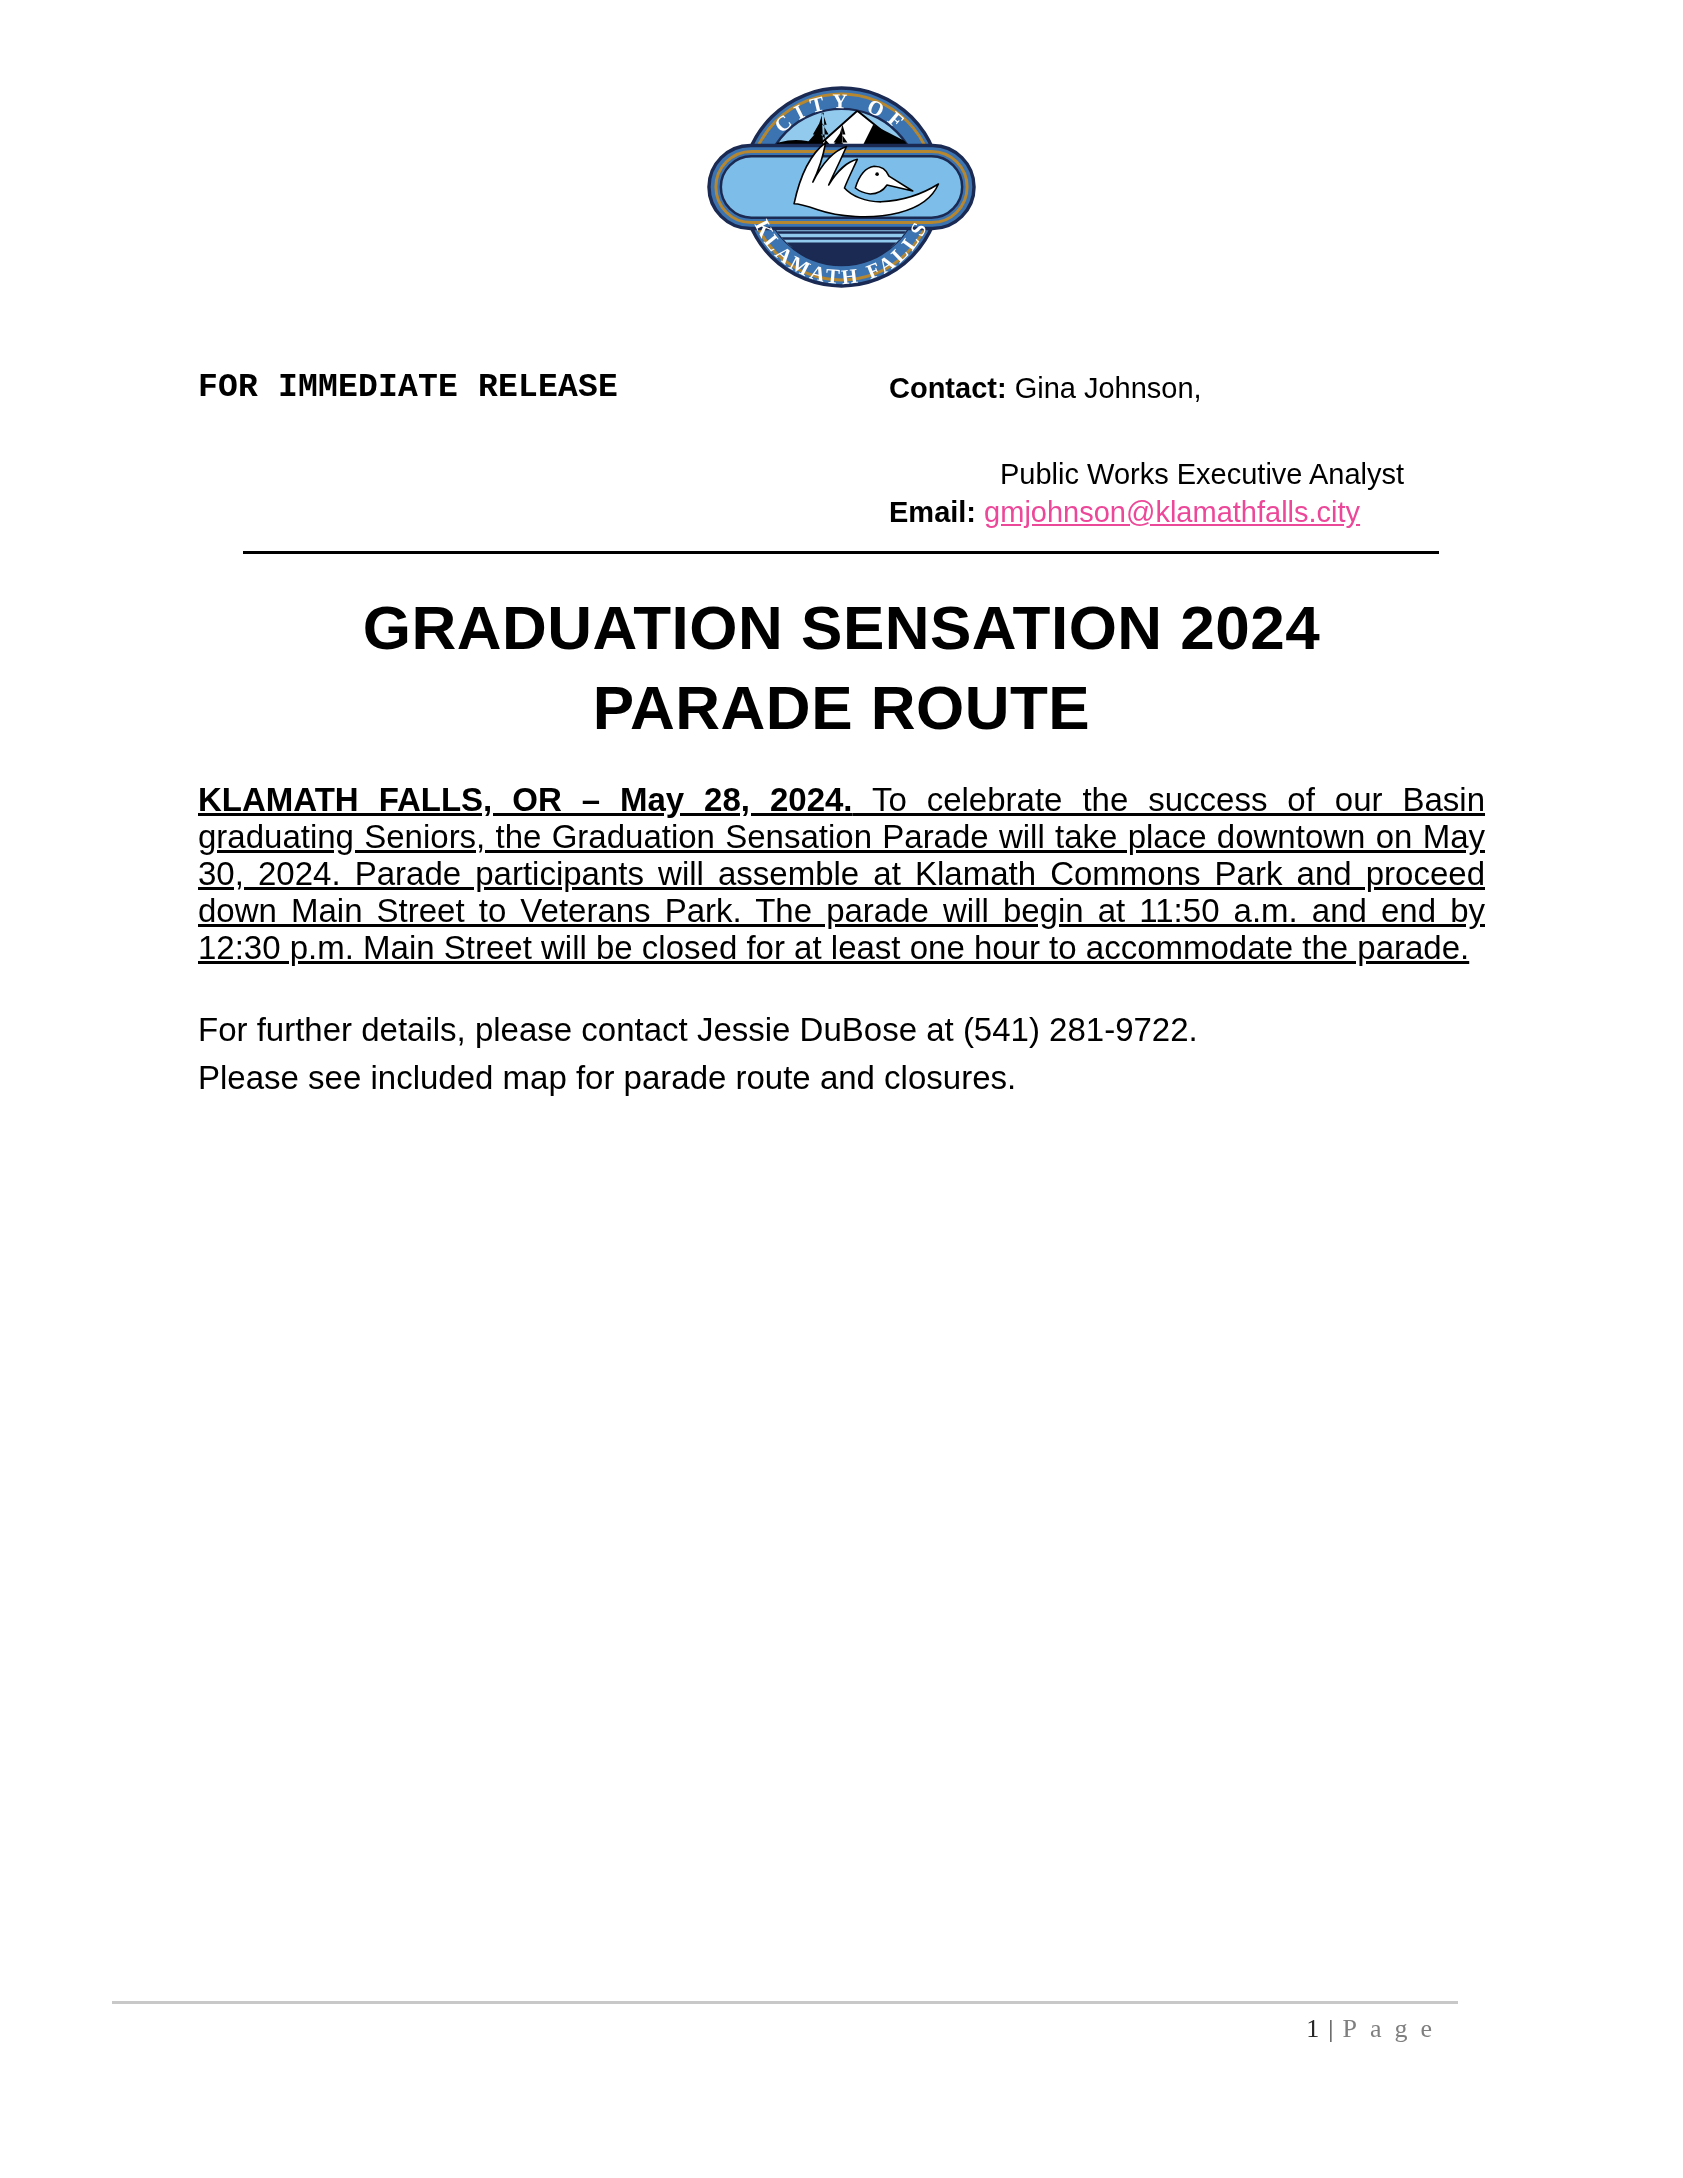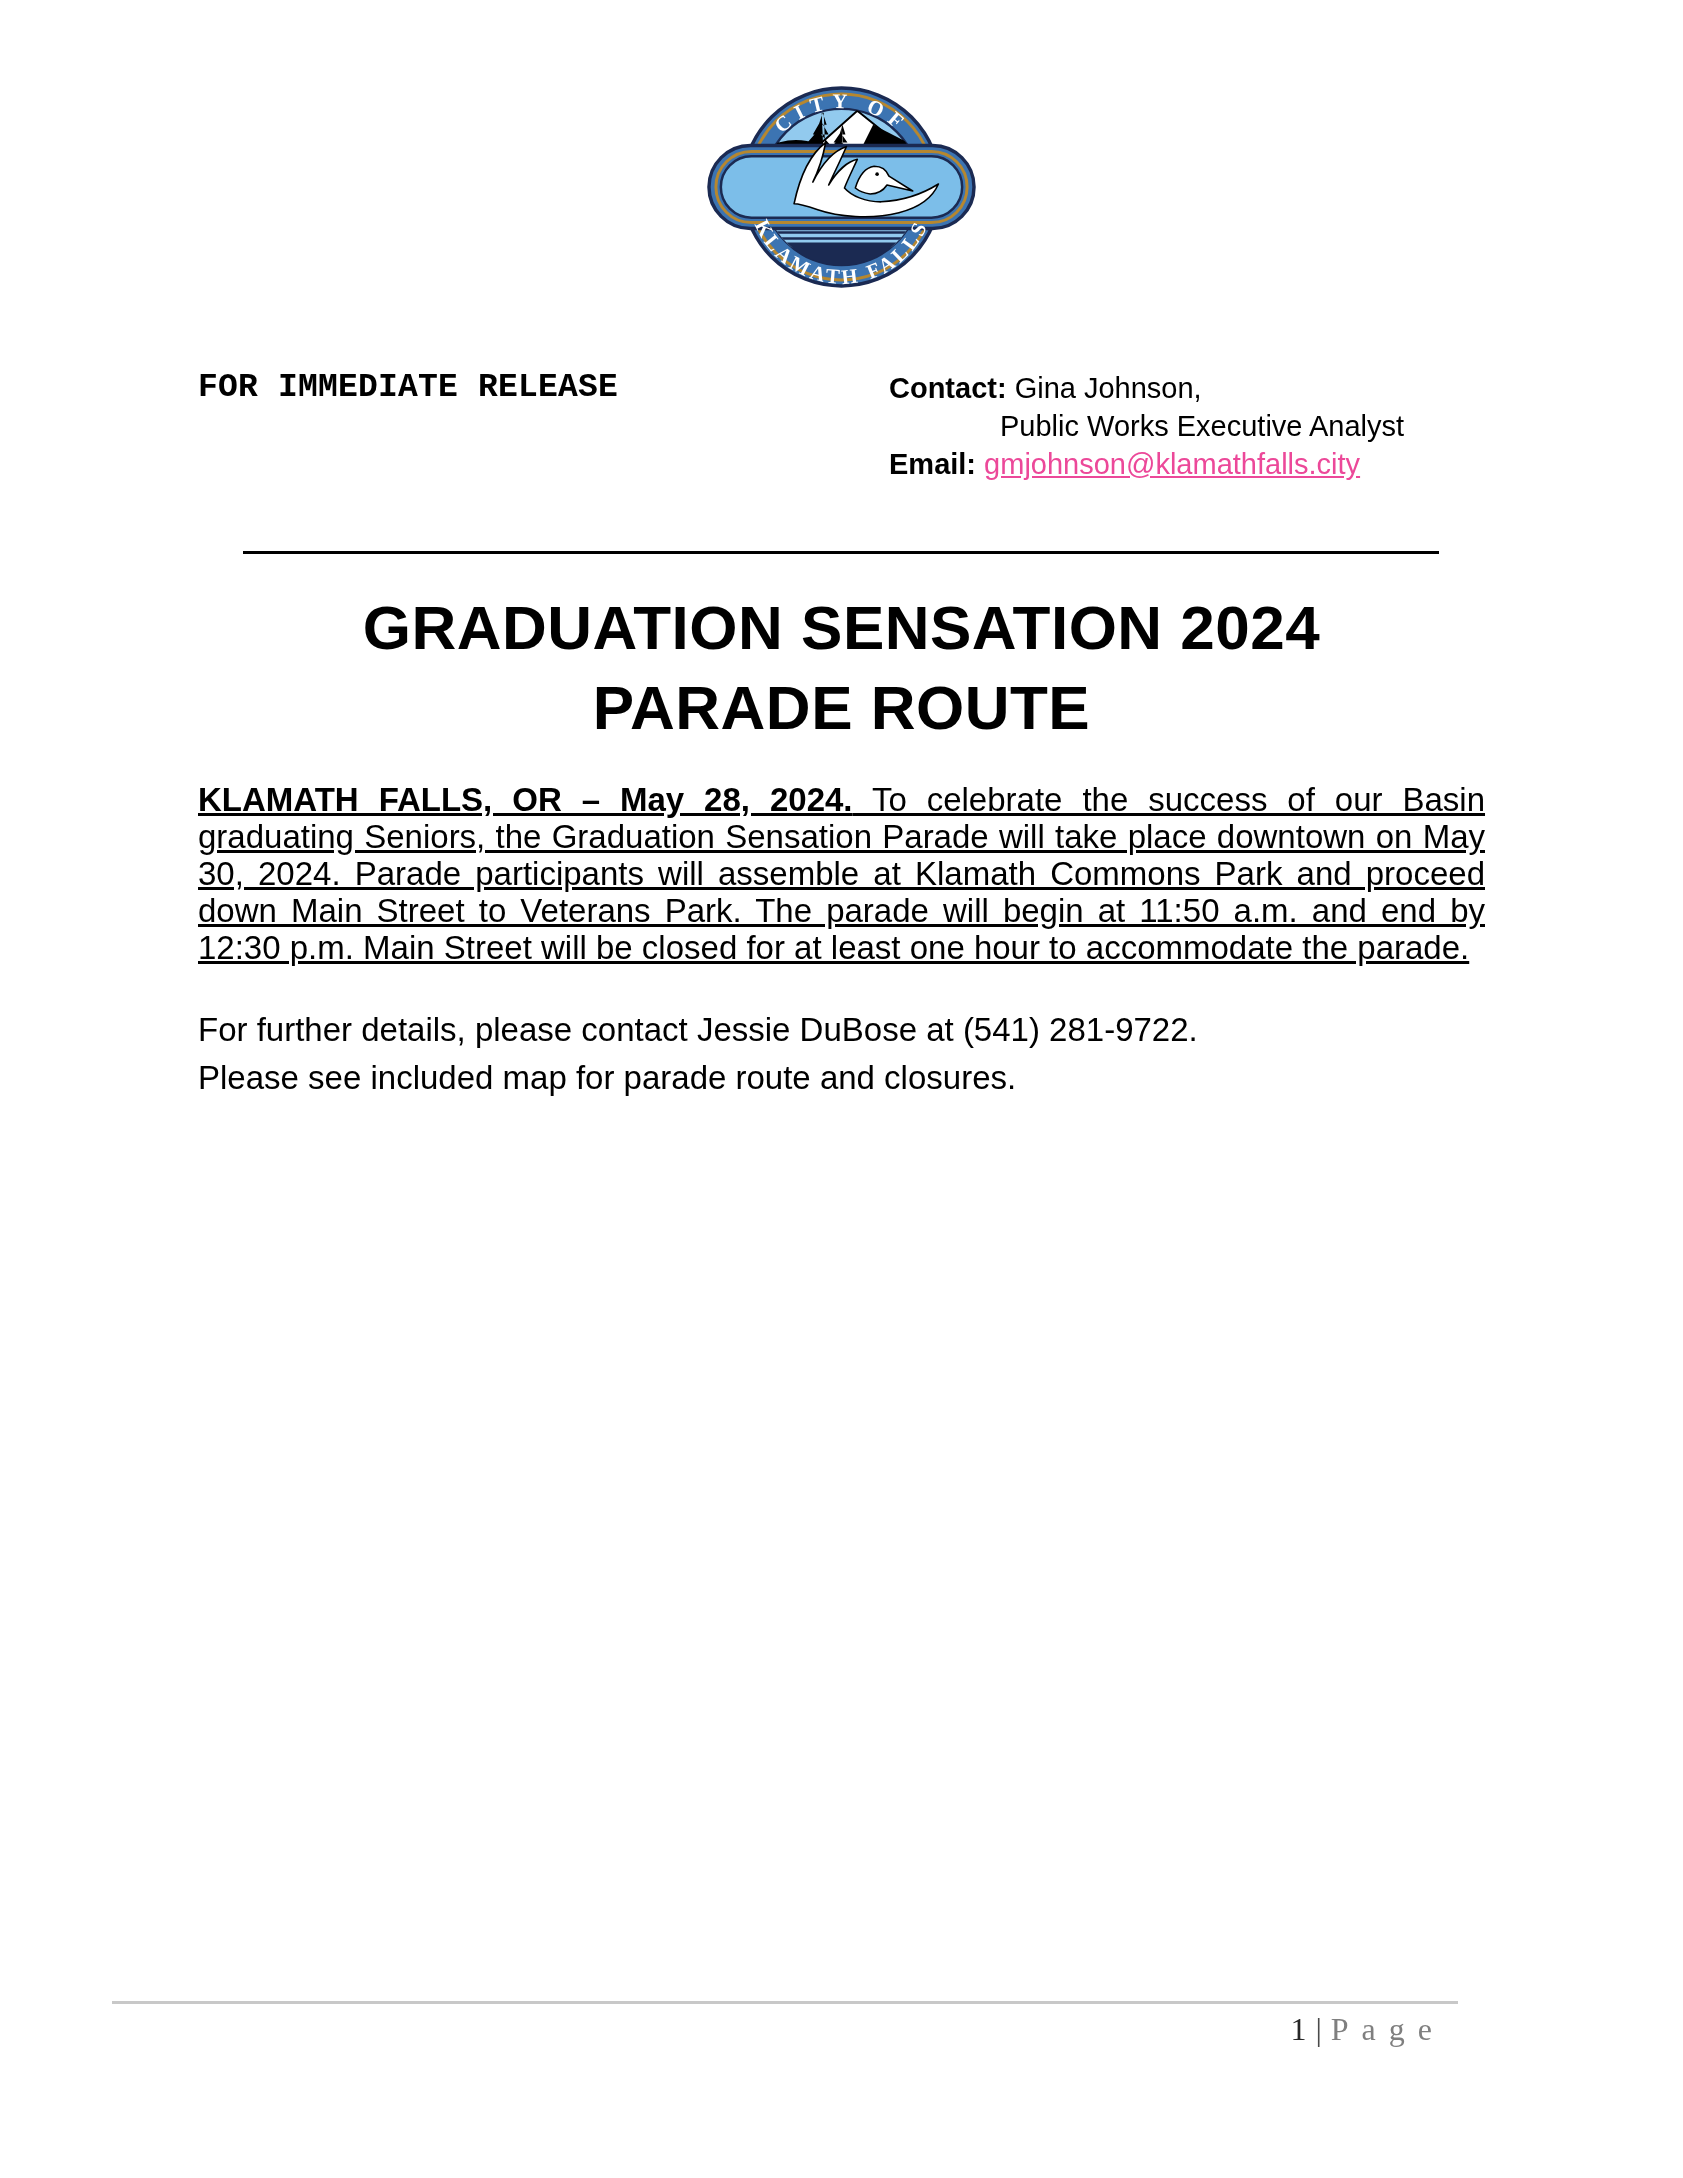--- a/index.html
+++ b/index.html
@@ -22,21 +22,21 @@
     left: 198px; top: 369px;
     font-size: 33px; font-weight: bold; line-height: 38px;
     letter-spacing: 0.2px;
     font-family: Liberation Mono, monospace;
   }
   .contact-block {
     left: 889px; top: 369px; width: 614px;
     font-size: 29px; line-height: 38px;
   }
   .contact-block .lbl { font-weight: bold; }
-  .contact-line2 { padding-left: 111px; }
+  .contact-line2 { padding-left: 111px; margin-top: 48px; }
   .email-link { color: #ec4899; text-decoration: underline; cursor: pointer; }
 
   .header-divider {
     left: 243px; top: 551px; width: 1196px; height: 3px;
     background: #000000;
   }
 
   
   .doc-title {
     left: 0; top: 588px; width: 1683px;
@@ -56,21 +56,21 @@
   .bold-lead { font-weight: bold; }
 
   
   .footer-divider {
     left: 112px; top: 2001px; width: 1346px; height: 3px;
     background: #C8C8C8;
   }
   .footer-text {
     right: 238px; top: 2010px;
     font-family: "Liberation Serif", serif;
-    font-size: 32px; line-height: 38px;
+    font-size: 26px; line-height: 38px;
     color: #7f7f7f;
     white-space: nowrap;
   }
   .footer-text .pagenum { color: #262626; margin-right: 9px; }
   .footer-text .sep { color: #4a4a4a; margin-right: 9px; font-weight: normal; }
   .footer-text .pageword { letter-spacing: 13px; color: #7f7f7f; }
 
   
   .seal-text {
     font-family: "Liberation Serif", serif;

